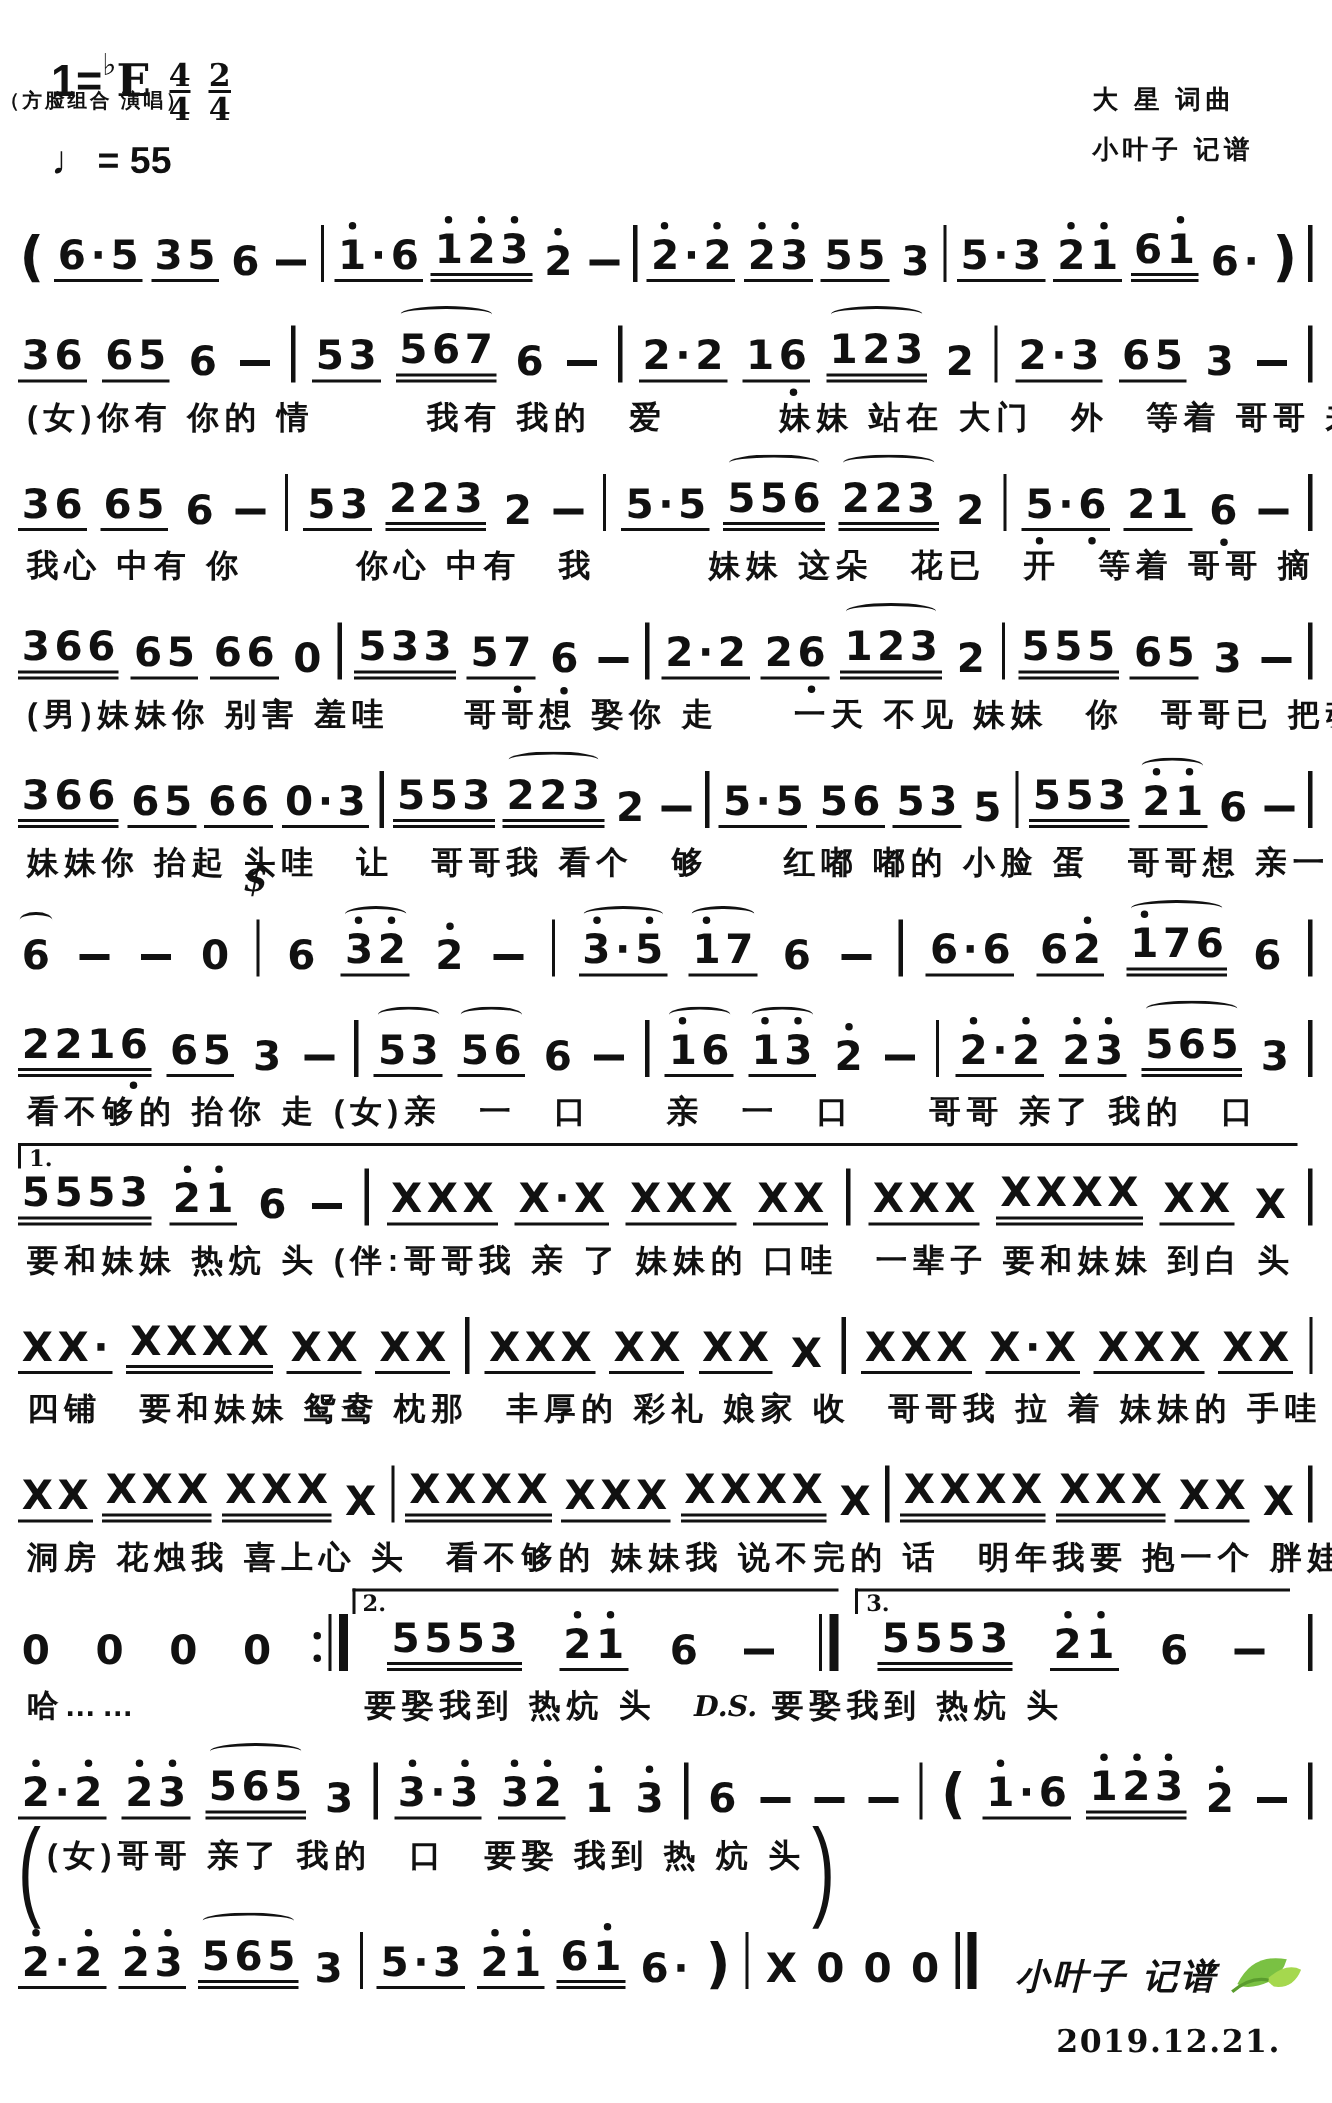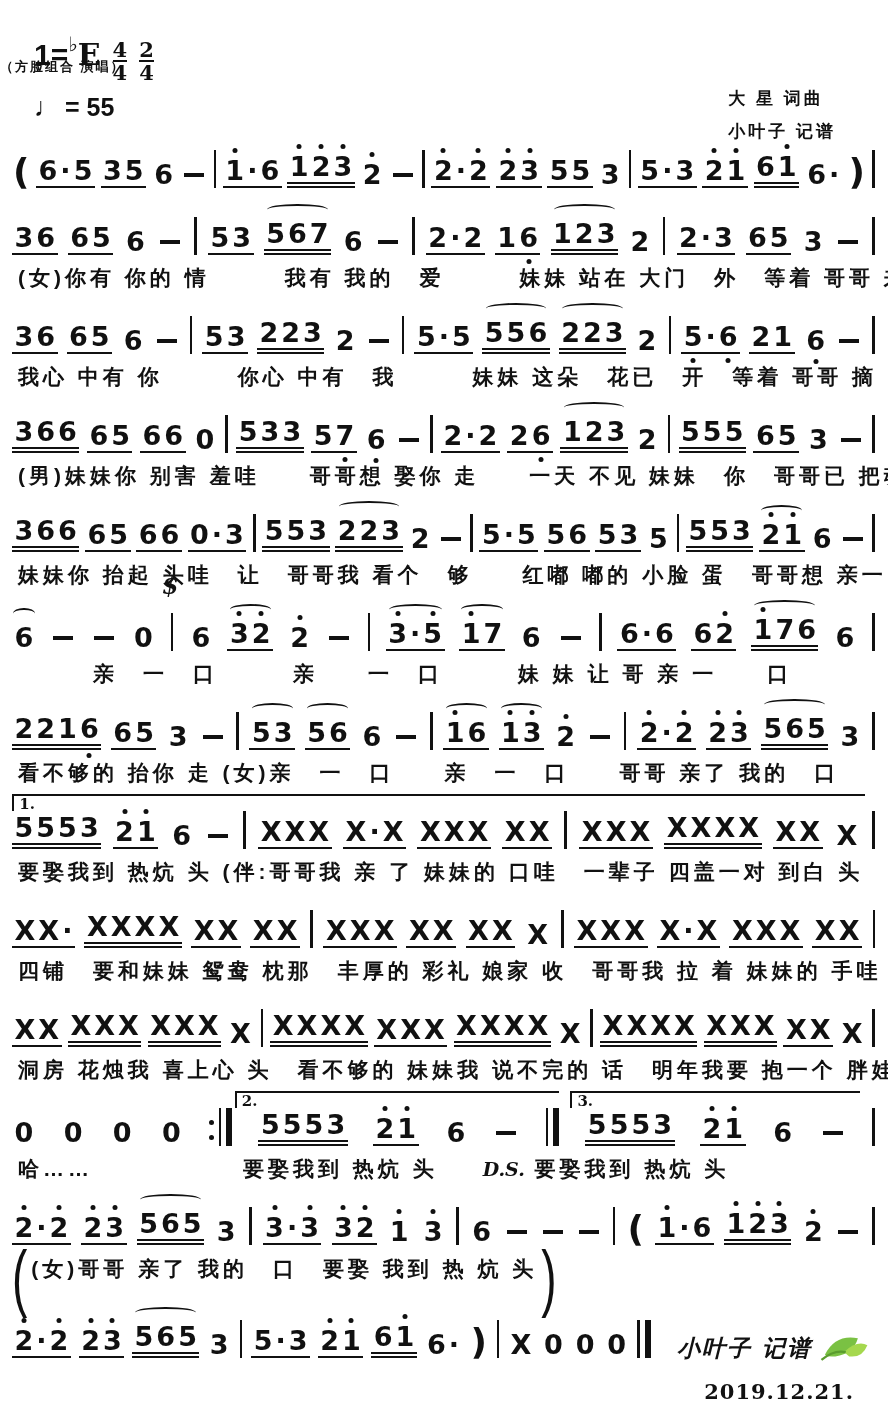--- a/index.html
+++ b/index.html
@@ -2,21 +2,21 @@
 <html><head>
 <meta charset="utf-8">
 <style>
   html,body{margin:0;padding:0;background:#e8e8e8;}
   #page{width:888px;height:1402px;margin:0 auto;background:#ffffff;position:relative;
         font-family:"Liberation Sans","DejaVu Sans",sans-serif;color:#111;overflow:hidden;}
   
   #header{position:relative;height:128px;}
   .title{position:absolute;left:0;right:0;top:8px;text-align:center;font-size:35px;font-weight:900;letter-spacing:10px;}
   .subtitle{position:absolute;left:0;right:0;top:58px;text-align:left;font-size:13px;font-weight:700;letter-spacing:2px;}
-  .credits{position:absolute;right:52px;top:50px;text-align:left;font-size:17px;font-weight:700;line-height:1.95;letter-spacing:3px;margin-top:32px;}
+  .credits{position:absolute;right:52px;top:50px;text-align:left;font-size:17px;font-weight:700;line-height:1.95;letter-spacing:3px;}
   .keyblock{position:absolute;left:34px;top:40px;}
   .keyrow{display:flex;align-items:flex-start;font-weight:900;font-size:30px;line-height:1;}
   .flat{font-size:20px;margin-top:-6px;font-weight:700;}
   .keynote{font-family:"DejaVu Serif",serif;font-weight:700;}
   .frac{display:inline-flex;flex-direction:column;align-items:center;margin-left:12px;font-size:21px;font-weight:900;line-height:.95;font-family:"DejaVu Serif",serif;}
   .frac b{border-top:2px solid #111;padding-top:1px;}
   .temporow{display:flex;align-items:center;font-weight:900;font-size:25px;margin-top:9px;}
   .temporow .qn{font-size:27px;margin-right:4px;}
   
   #score{padding:2px 8px 0 8px;}
@@ -38,21 +38,21 @@
   .bar{width:2.5px;height:38px;background:#111;margin:0 1px;}
   .bar.th{width:6px;}
   .rep{display:inline-flex;align-items:flex-end;gap:3px;}
   .rdots{position:relative;width:6px;height:32px;}
   .rdots::before,.rdots::after{content:"";position:absolute;left:0;width:5px;height:5px;border-radius:50%;background:#111;}
   .rdots::before{top:6px;} .rdots::after{bottom:6px;}
   .paren{font-size:36px;font-weight:700;line-height:.9;margin:0 1px;}
   .segwrap{position:relative;display:inline-flex;}
   .sg{position:absolute;top:-42px;left:-8px;font:italic 700 24px "DejaVu Serif",serif;}
   .lyr{font-weight:700;font-size:21px;letter-spacing:4px;white-space:pre;padding:0 6px 4px 10px;}
-  .ds{font:italic 700 19px "DejaVu Serif",serif;letter-spacing:0;margin-left:20px;}
+  .ds{font:italic 700 19px "DejaVu Serif",serif;letter-spacing:0;}
   .volta{position:absolute;top:3px;height:15px;border-top:2.5px solid #111;border-left:2.5px solid #111;}
   .volta span{display:block;font:700 15px "DejaVu Serif",serif;padding:0 0 0 5px;margin-top:-1px;letter-spacing:0;}
   .lyrwrap{display:inline-flex;align-items:stretch;padding-left:4px;}
   .bigp{font-size:46px;font-weight:400;line-height:1;align-self:center;transform:scaleY(1.6);}
   .lyrcol{display:flex;flex-direction:row;text-align:center;}
   .lyrcol .lyr{padding:1px 4px;}
   
   .lastrow{display:flex;align-items:flex-start;}
   .lastrow .noteline{flex:0 0 640px;}
   #footer{flex:1;display:flex;flex-direction:column;align-items:flex-end;padding:28px 10px 0 0;}
@@ -480,21 +480,20 @@
           <span class="grp u2 arc">
             <span class="ch">1<i class="da"></i></span>
             <span class="ch">7</span>
             <span class="ch">6</span>
           </span>
           <span class="grp">
             <span class="ch">6</span>
           </span>
           <span class="bar"></span>
         </div>
-        <div class="lyr"><span>　　　亲　一　口　　　亲　　一　口　　　妹 妹 让 哥 亲 一　　口</span></div>
       </div>
       <div class="system">
         <div class="noteline">
           <span class="grp u2">
             <span class="ch">2</span>
             <span class="ch">2</span>
             <span class="ch">1</span>
             <span class="ch">6<i class="db"></i></span>
           </span>
           <span class="grp u1">
@@ -606,21 +605,21 @@
           </span>
           <span class="grp u1">
             <span class="ch">X</span>
             <span class="ch">X</span>
           </span>
           <span class="grp">
             <span class="ch">X</span>
           </span>
           <span class="bar"></span>
         </div>
-        <div class="lyr"><span>要娶我到 热炕 头 (伴:哥哥我 亲 了 妹妹的 口哇　一辈子 四盖一对 到白 头</span></div>
+        <div class="lyr"><span>要和妹妹 热炕 头 (伴:哥哥我 亲 了 妹妹的 口哇　一辈子 要和妹妹 到白 头</span></div>
       </div>
       <div class="system">
         <div class="noteline">
           <span class="grp u1">
             <span class="ch">X</span>
             <span class="ch">X</span>
             <span class="ch mdot">·</span>
           </span>
           <span class="grp u2">
             <span class="ch">X</span>

